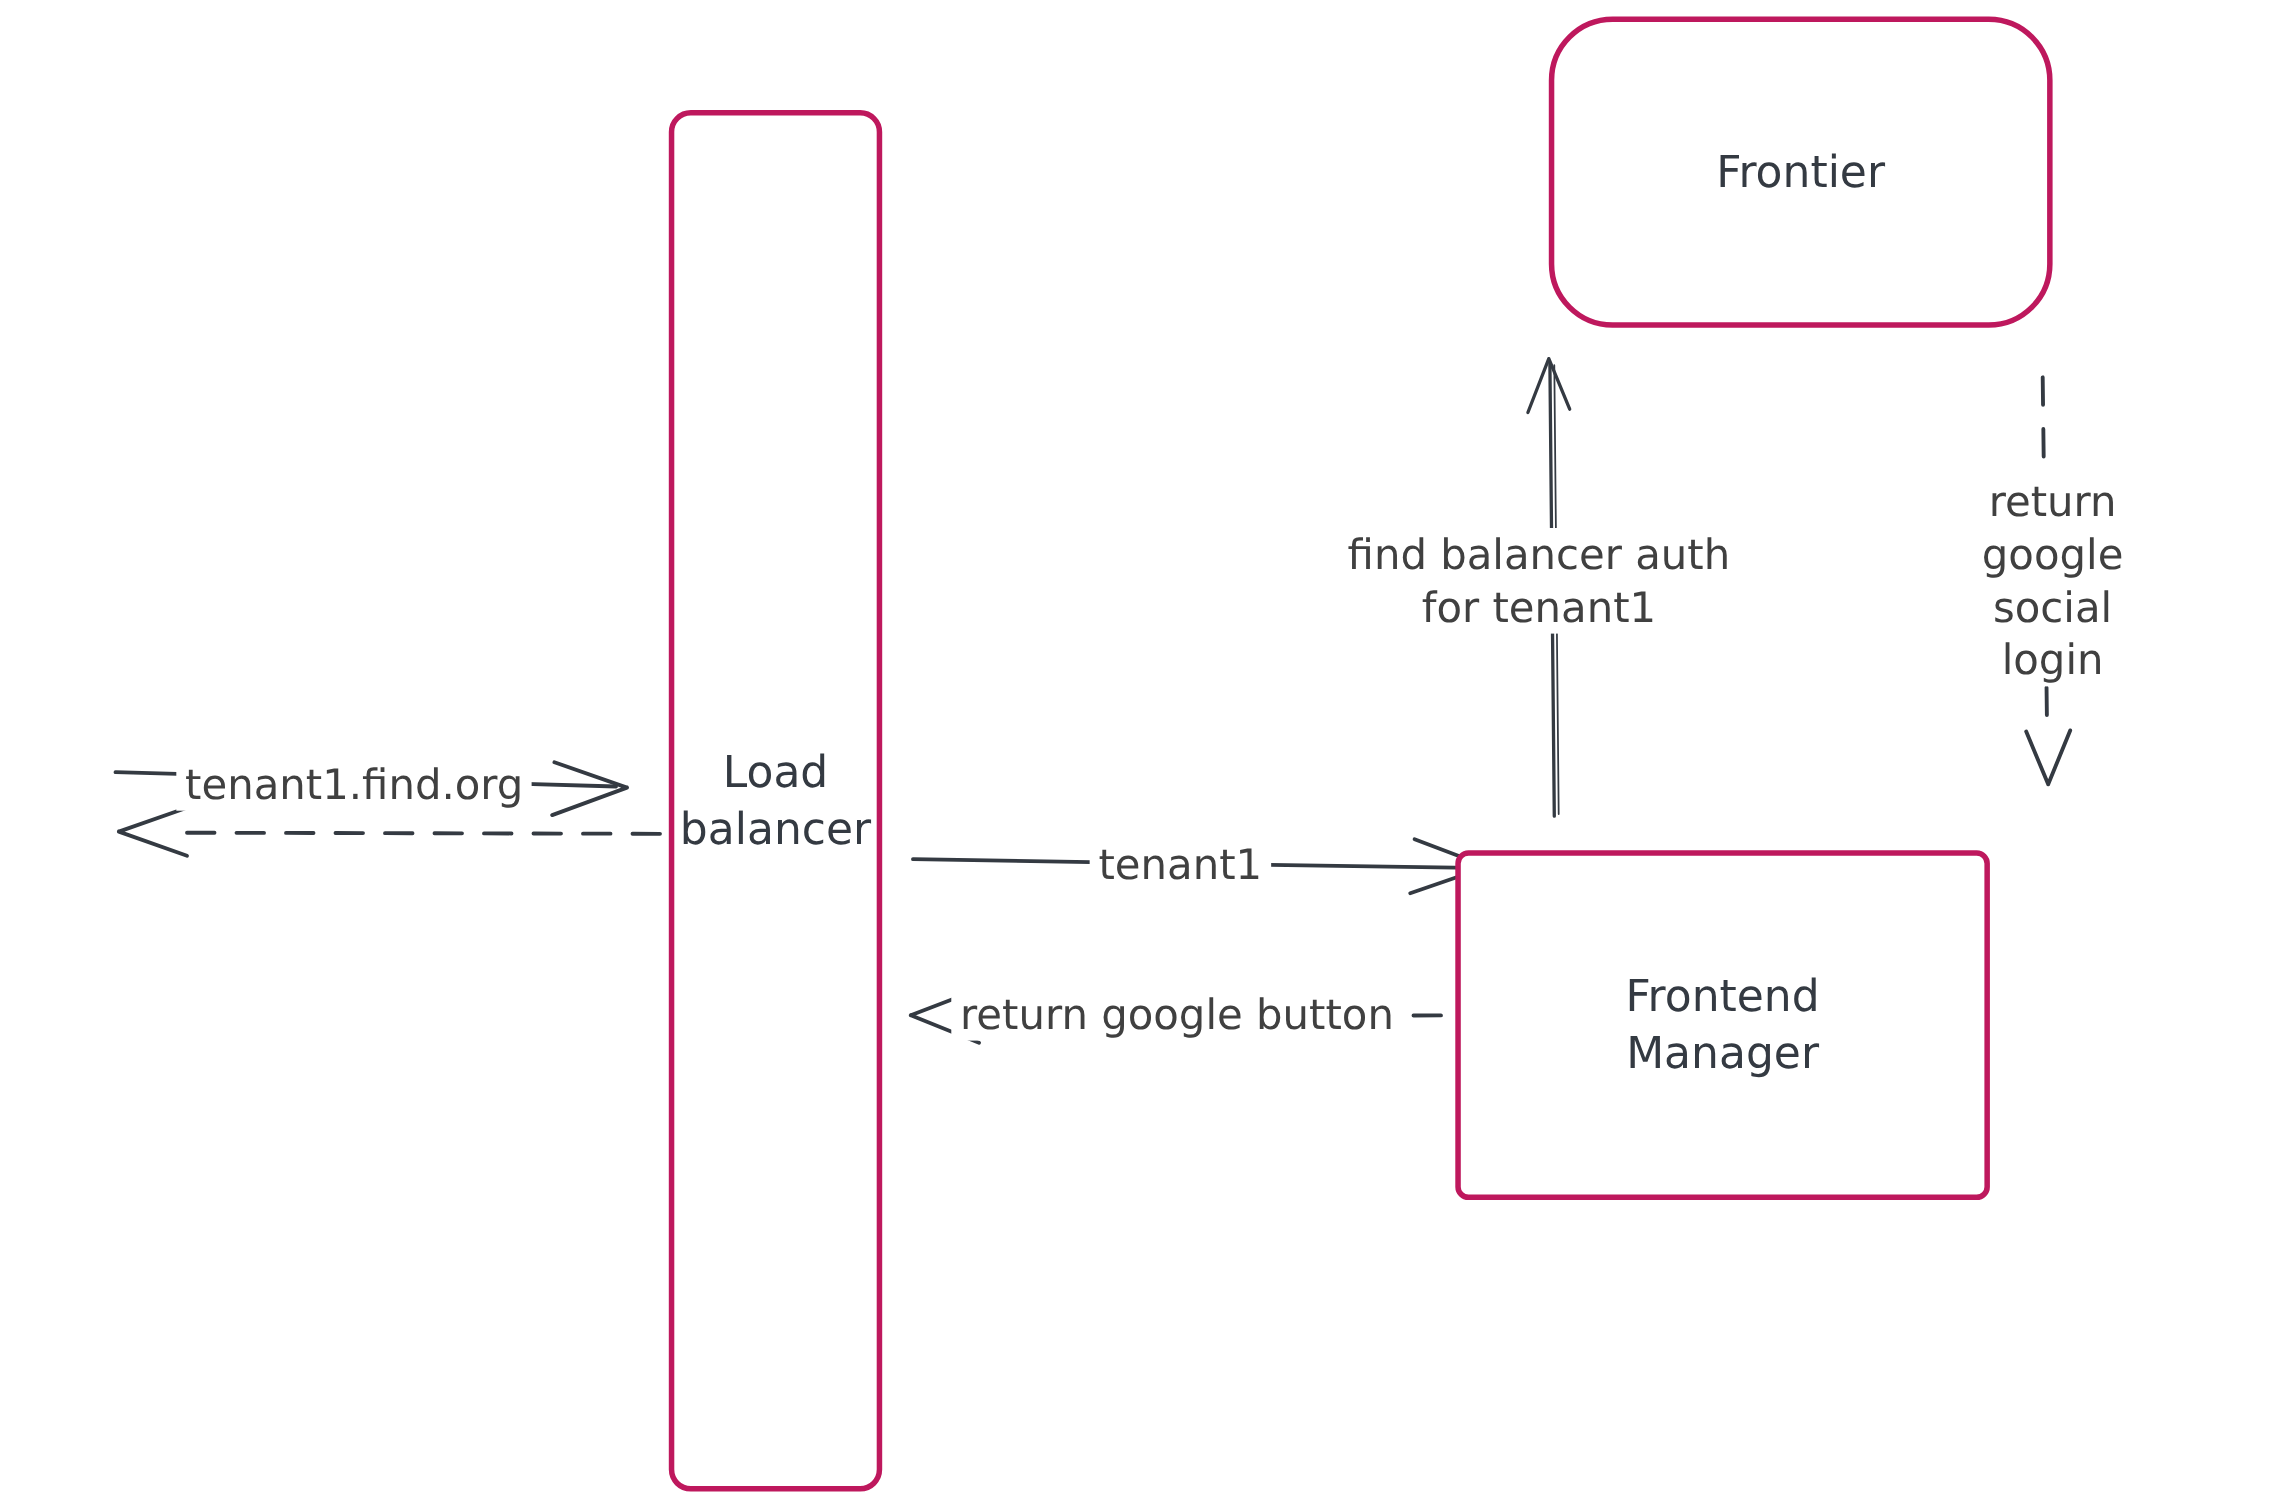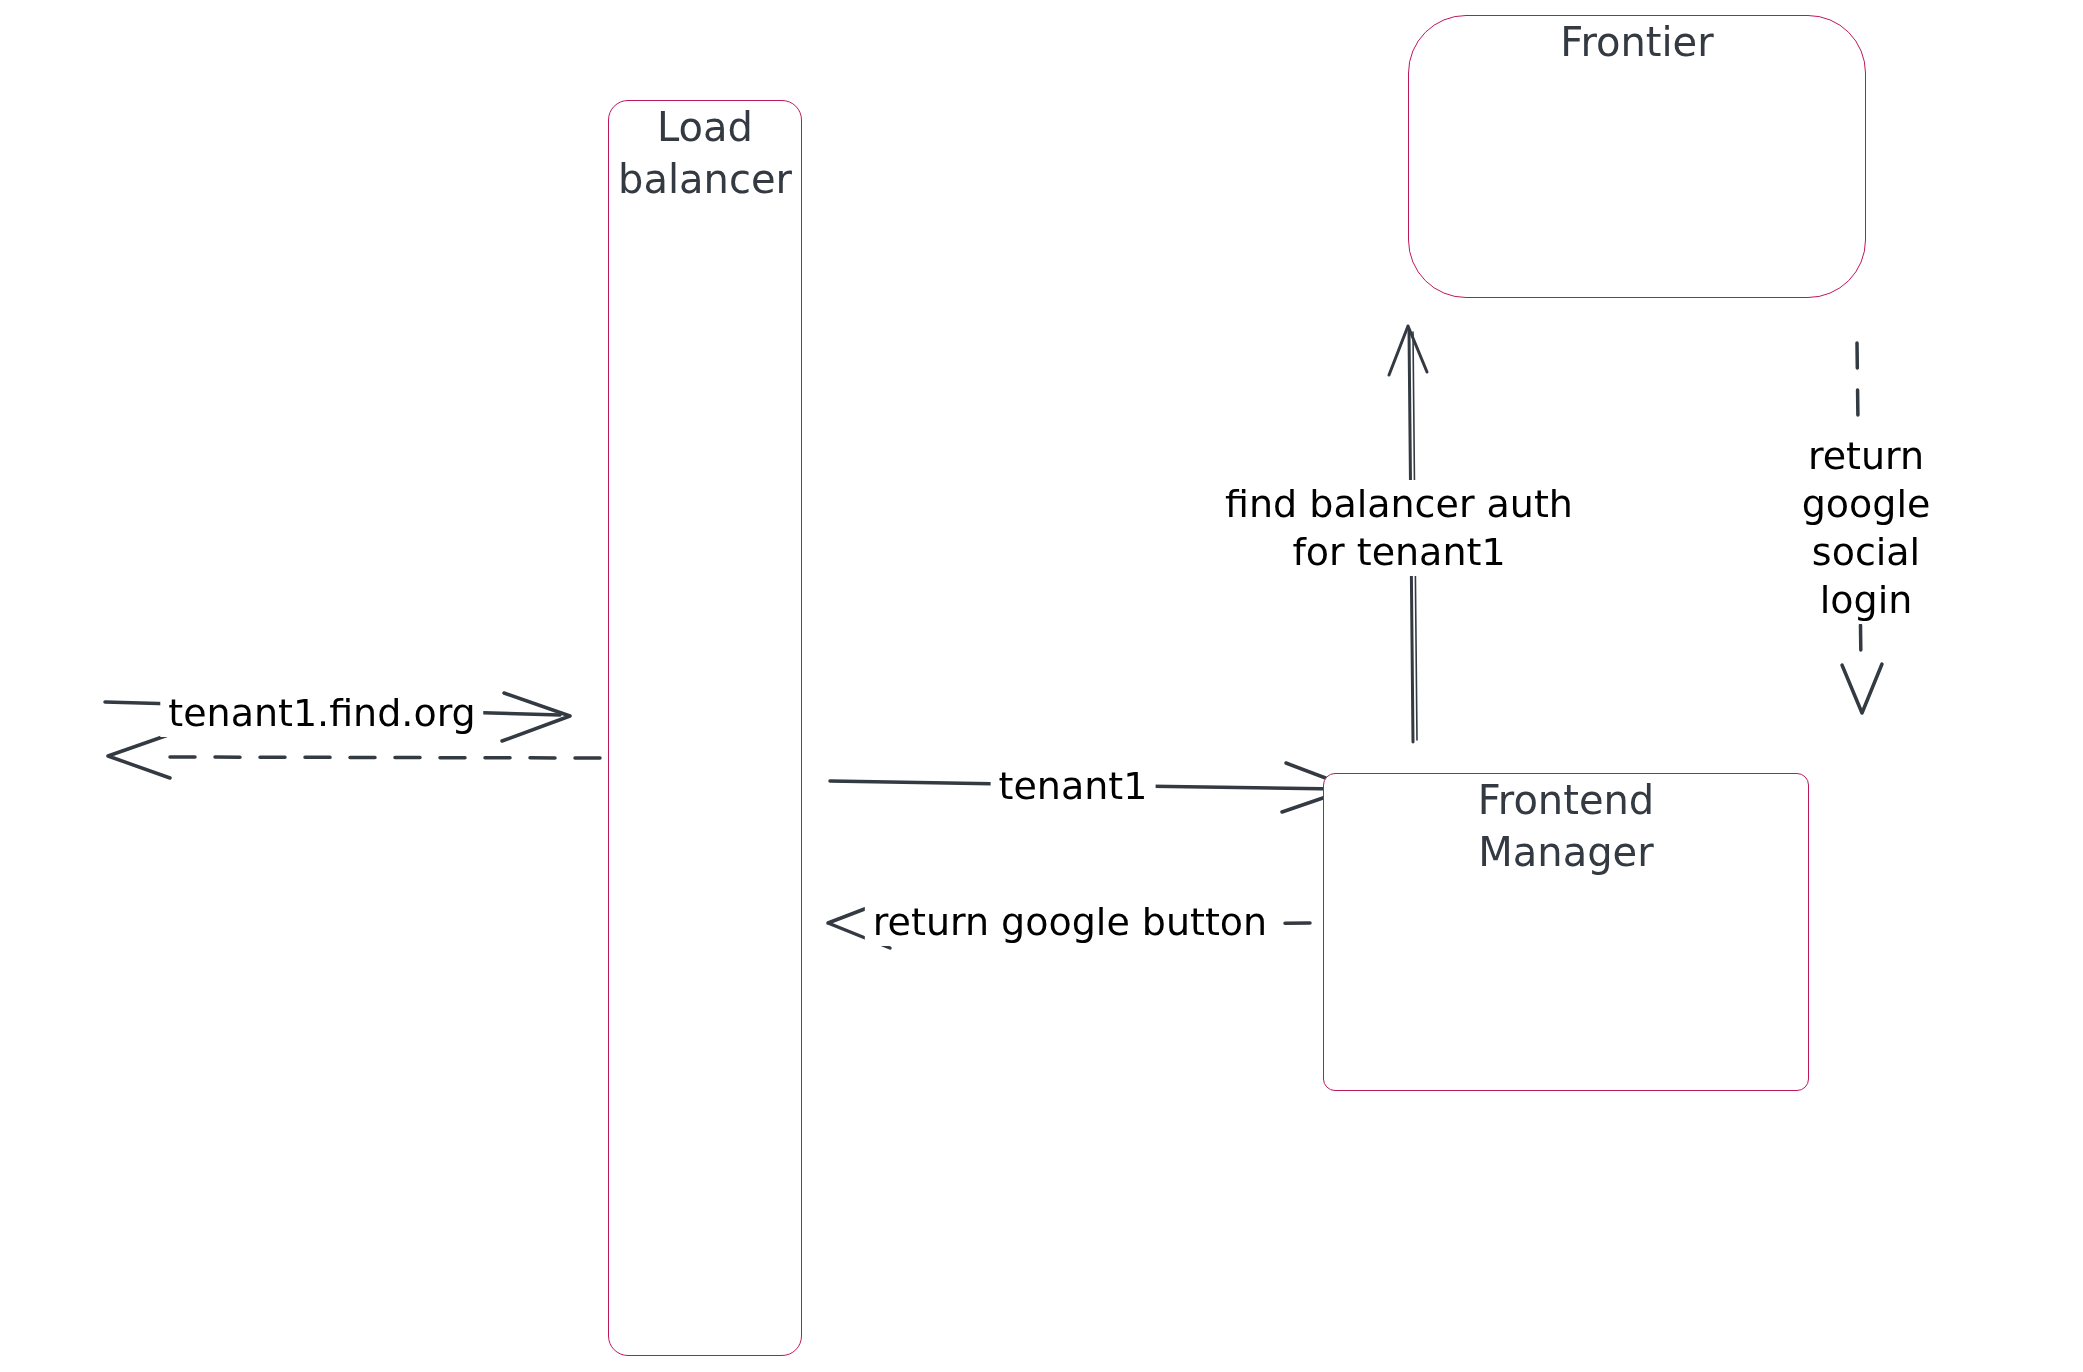--- a/index.html
+++ b/index.html
@@ -19,24 +19,24 @@
   svg.layer {
     position: absolute;
     left: 0;
     top: 0;
     width: 2083px;
     height: 1372px;
   }
   
   .node {
     position: absolute;
-    border: 1px solid #be185d;
+    border: 5px solid #be185d;
     background: #ffffff;
     display: flex;
-    align-items: flex-start;
+    align-items: center;
     justify-content: center;
     box-sizing: border-box;
   }
   .node .node-label {
     font-size: 40px;
     line-height: 52px;
     text-align: center;
     white-space: pre-line;
     color: #343a42;
   }
@@ -57,21 +57,21 @@
   }
   
   .edge-label {
     position: absolute;
     transform: translate(-50%, -50%);
     background: #ffffff;
     font-size: 38px;
     line-height: 48px;
     text-align: center;
     white-space: pre-line;
-    color: #000000;
+    color: #404040;
     padding: 0 8px;
   }
   
   .actor {
     position: absolute;
     left: 0;
     top: 695px;
     width: 150px;
     text-align: center;
   }

